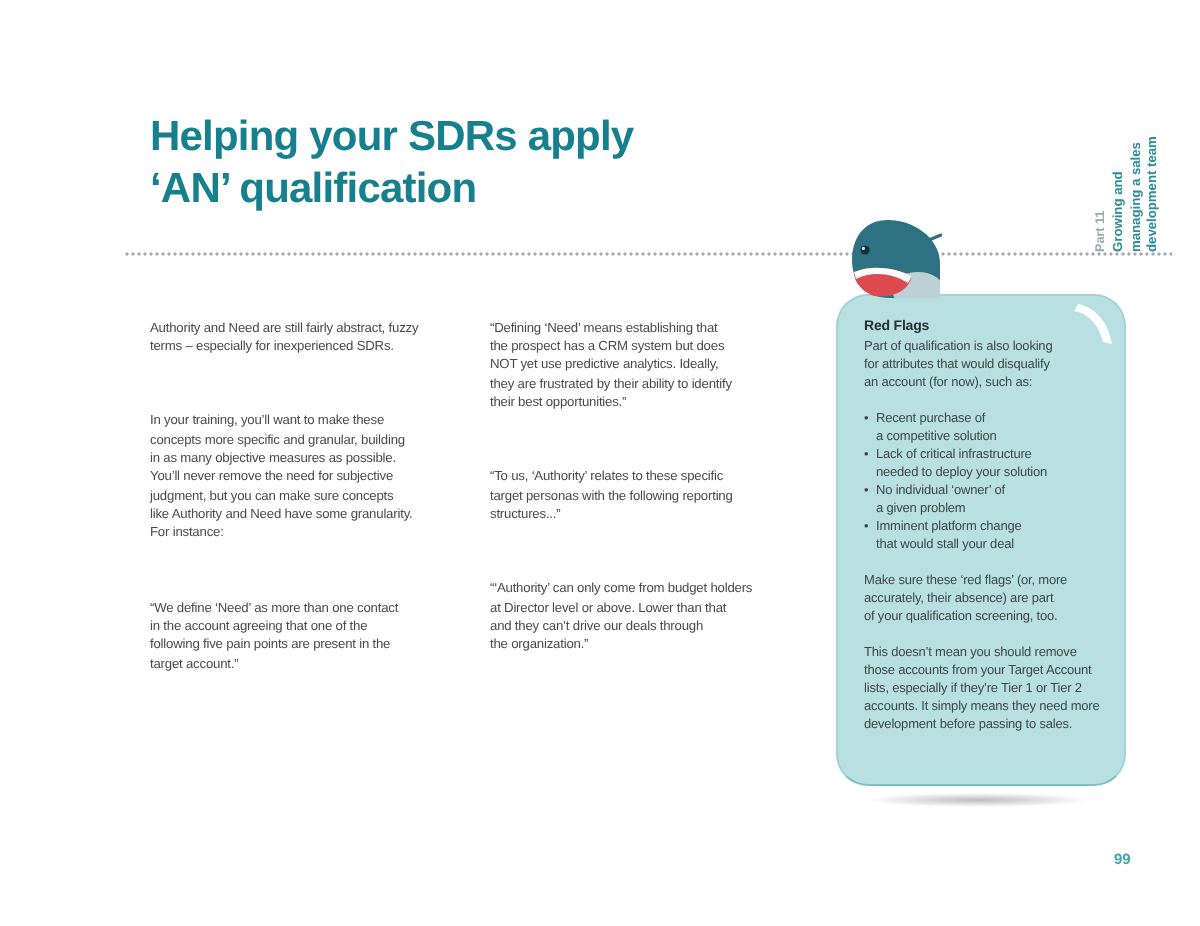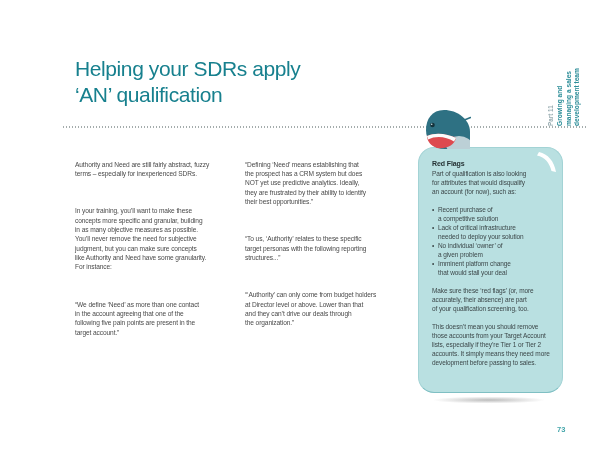--- a/index.html
+++ b/index.html
@@ -5,21 +5,21 @@
   html,body { margin:0; padding:0; }
   body {
     width:600px; height:463px;
     background:#ffffff;
     font-family:"Liberation Sans", sans-serif;
     position:relative;
     overflow:hidden;
   }
   .page-title {
     position:absolute; left:75px; top:56px;
-    font-size:21px; line-height:26px; font-weight:normal;
+    font-size:21px; line-height:26px; font-weight:bold;
     letter-spacing:-0.4px;
     color:#17808e;
     white-space:pre;
     margin:0;
   }
   .dotted-rule {
     position:absolute; left:62px; top:126px; width:524px; height:2px;
     background-image: radial-gradient(circle, #a4acac 0.7px, transparent 0.9px);
     background-size:3px 2px; background-repeat:repeat-x;
     z-index:0;
@@ -165,15 +165,15 @@
     <circle cx="7.7" cy="16.2" r="0.8" fill="#cfe2e6"></circle>
   </svg>
 
   <div class="vertical-label">
     <div class="part-number">Part 11</div>
     <div class="part-title">Growing and
 managing a sales
 development team</div>
   </div>
 
-  <div class="page-number">73</div>
+  <div class="page-number">99</div>
 
 </div>
 
 </body></html>

